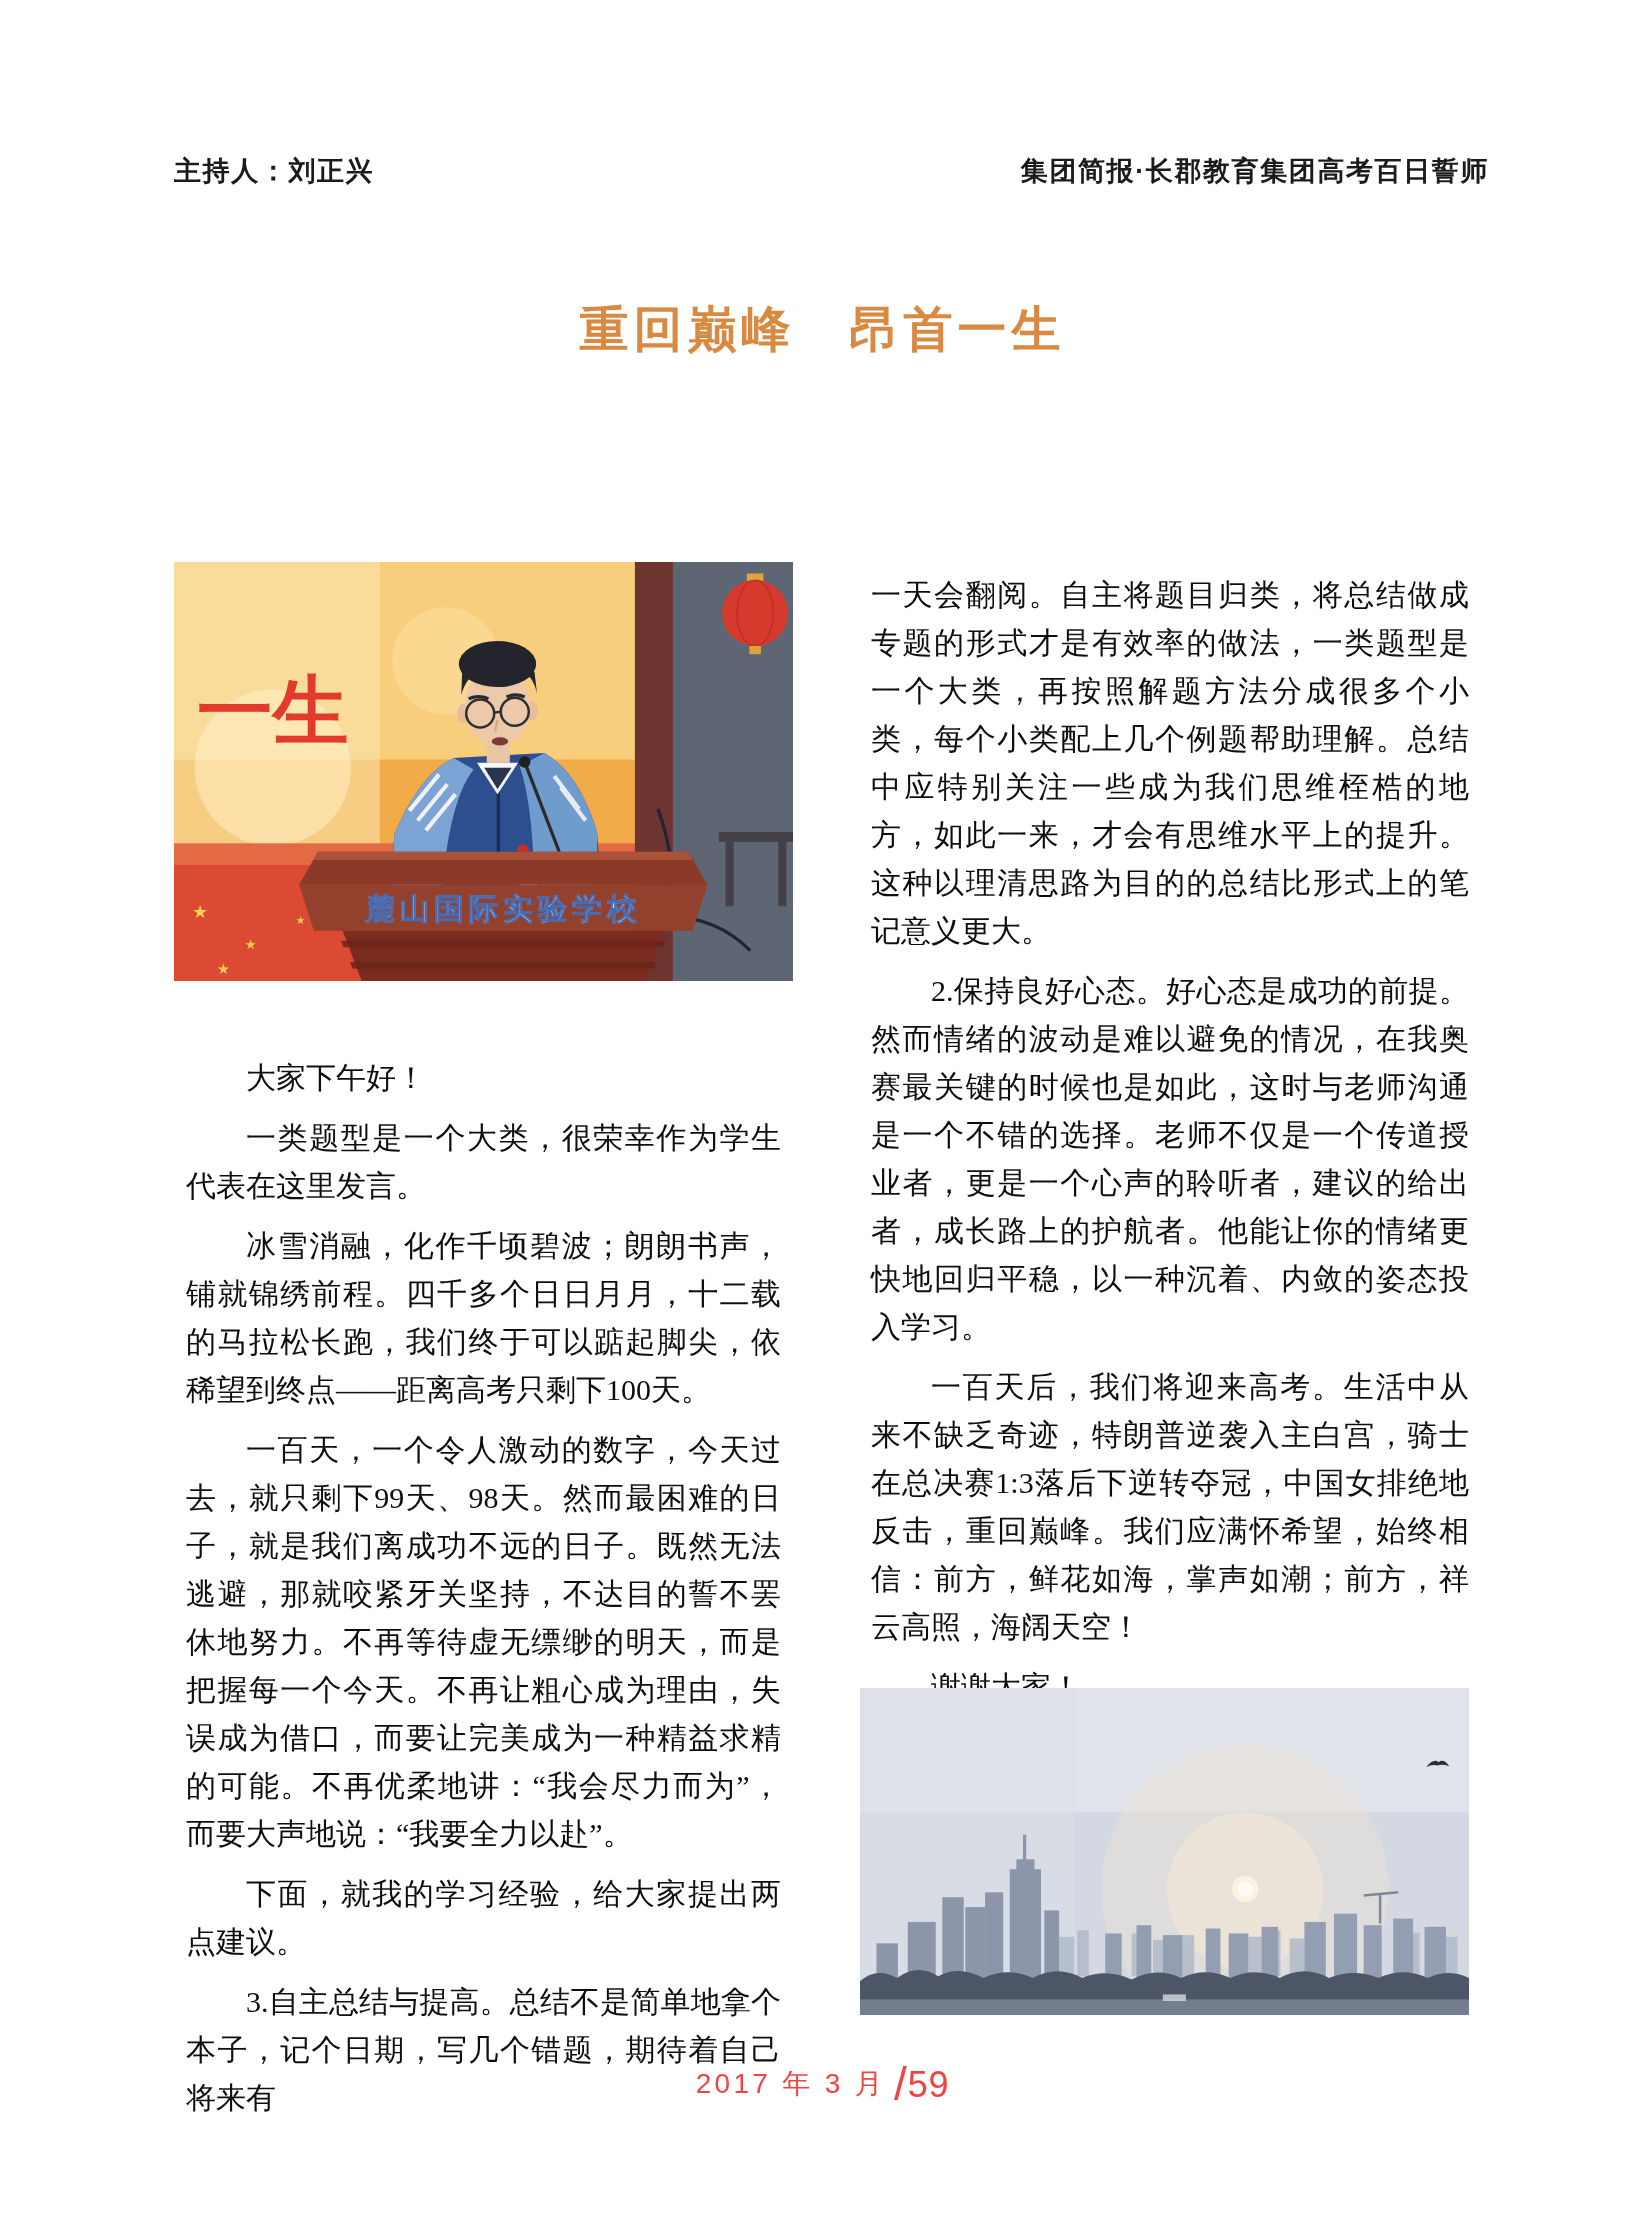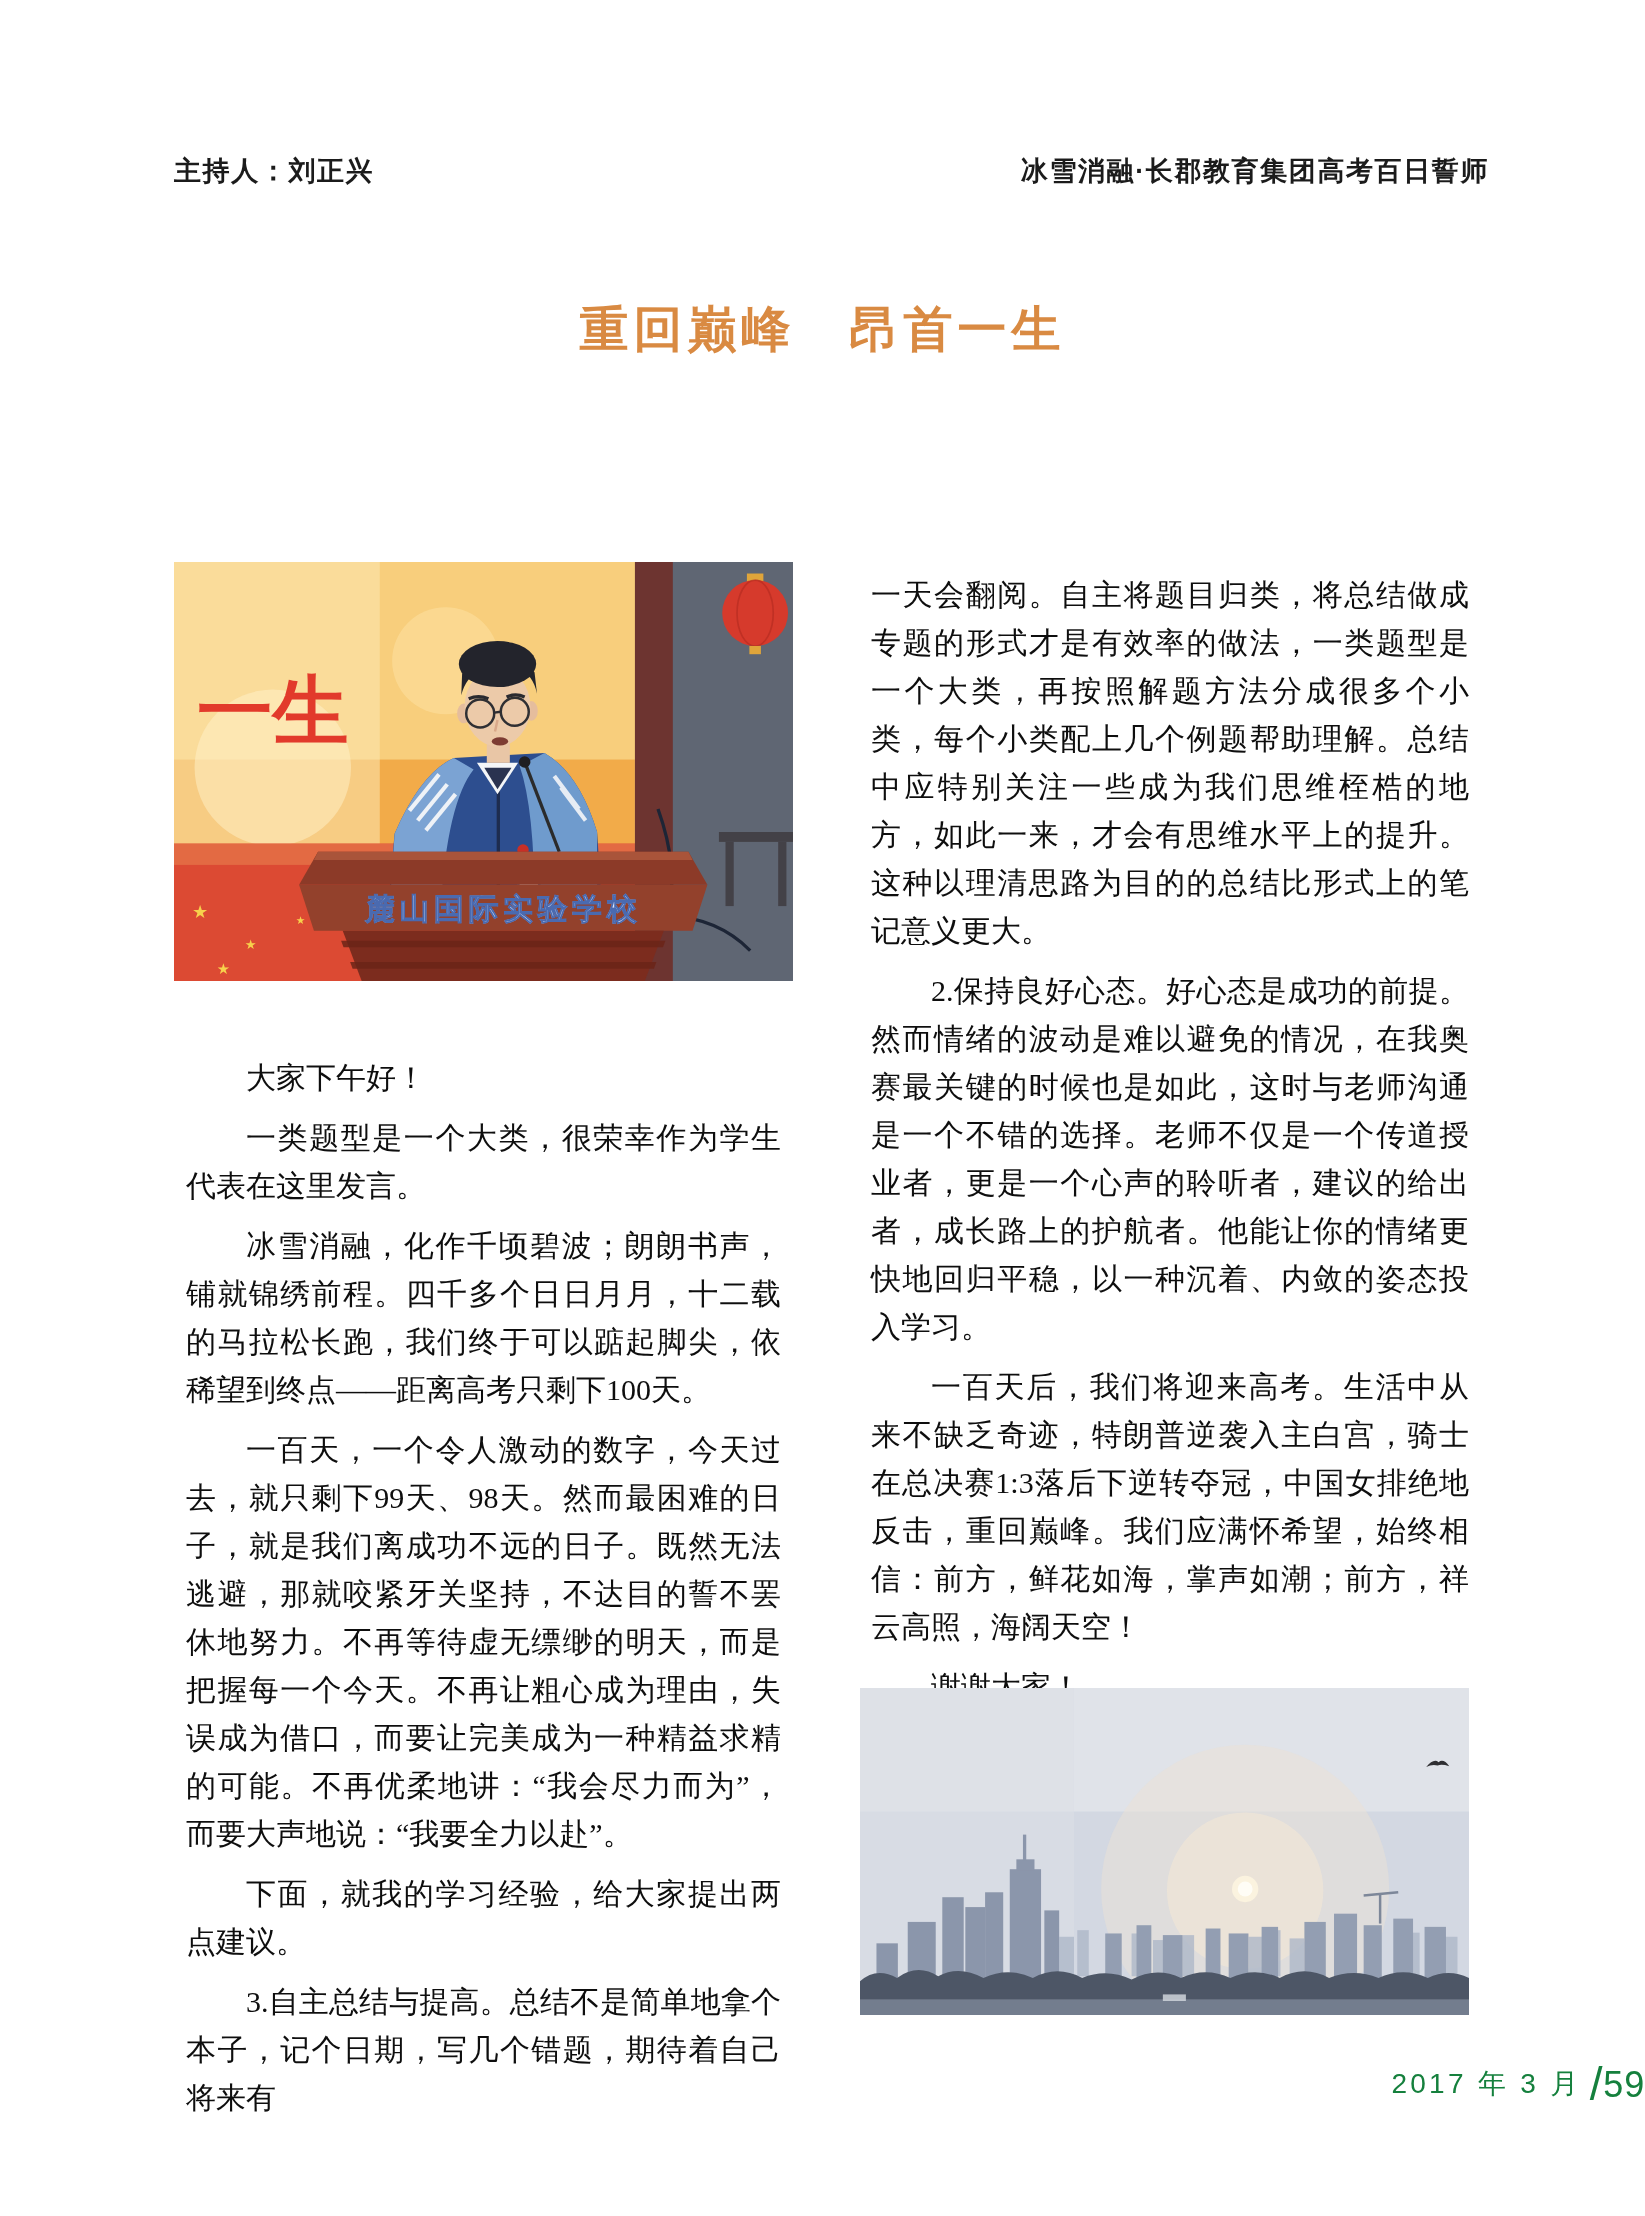--- a/index.html
+++ b/index.html
@@ -55,35 +55,35 @@
     color:#0e0e0e;
     font-family:"Liberation Serif", serif;
   }
   .col p{margin:12px;}
   .col p.indent{text-indent:2em;}
   .left-col{left:174px;top:1042px;width:619px;}
   .right-col{left:859px;top:559px;width:622px;}
   
   .footer{
     position:absolute;left:0;right:0;top:2057px;
-    text-align:right;
+    text-align:center;
     font-family:"Liberation Sans", sans-serif;
-    color:#15803d;white-space:nowrap;
+    color:#ef4444;white-space:nowrap;
   }
   .footer .date{font-size:28px;letter-spacing:3.3px;vertical-align:5px;}
   .footer .sep{font-size:46px;font-weight:400;margin:0 0.8px 0 8.2px;vertical-align:-1.6px;}
   .footer .num{font-size:36px;letter-spacing:0.8px;vertical-align:1.6px;}
 </style>
 </head>
 <body>
 
 <div class="page">
 
   <div class="hdr hdr-left">主持人：刘正兴</div>
-  <div class="hdr hdr-right">冰雪消融·长郡教育集团高考百日誓师</div>
+  <div class="hdr hdr-right">集团简报·长郡教育集团高考百日誓师</div>
 
   <div class="article-title">重回巅峰　昂首一生</div>
 
   <div class="photo photo-speaker">
     <svg viewBox="0 0 752 509" preserveAspectRatio="none">
 
       <rect x="0" y="0" width="560" height="509" fill="#f2ab49"></rect>
       <rect x="0" y="0" width="560" height="240" fill="#f9d98d" opacity="0.75"></rect>
       <rect x="0" y="0" width="250" height="509" fill="#fbe7b2" opacity="0.55"></rect>
       <circle cx="120" cy="250" r="95" fill="#fff2c9" opacity="0.5"></circle>

